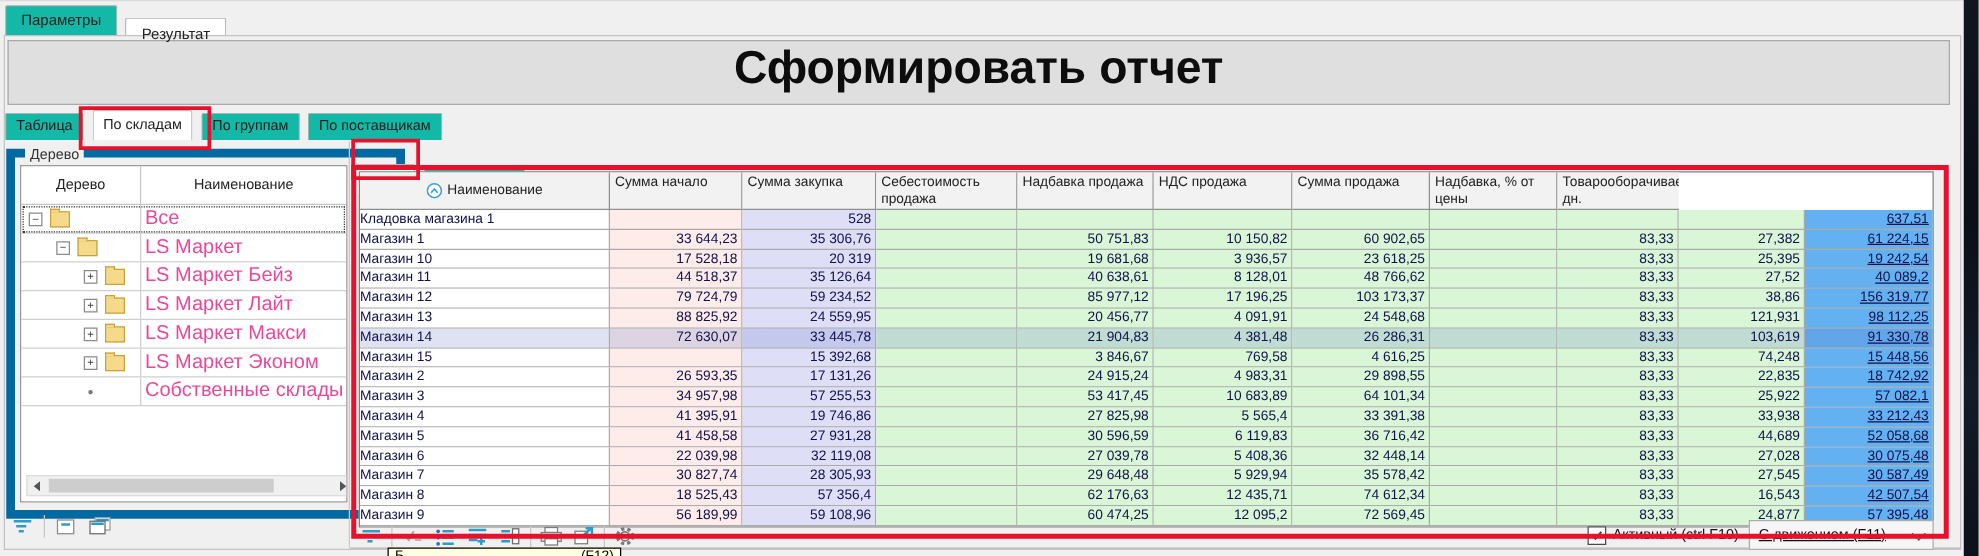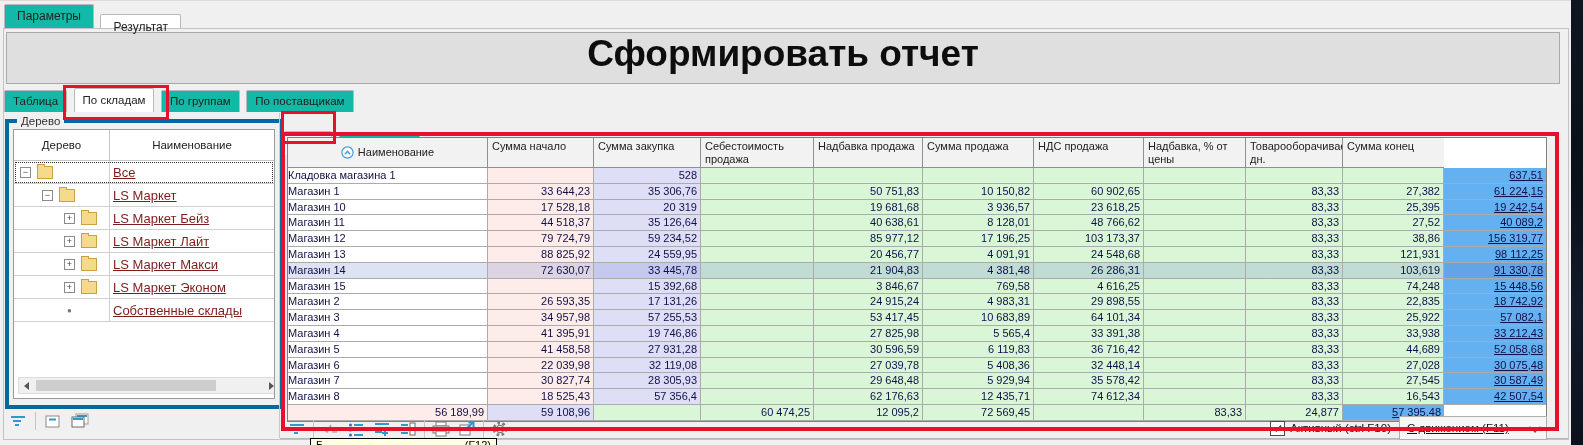--- a/index.html
+++ b/index.html
@@ -17,36 +17,36 @@
   .page-edge{position:absolute;left:3px;top:27px;width:1564px;height:410px;border:1px solid #c3c3c3;background:#f0f0f0;}
   
   .title-panel{position:absolute;left:6px;top:31px;width:1552px;height:50px;background:#dfdfdf;
       border:1px solid #a9a9a9;display:flex;justify-content:center;}
   .title-panel h1{margin:0;font-size:37px;font-weight:bold;color:#0d0d0d;letter-spacing:0;}
   
   .tabs2{position:absolute;left:4px;top:87px;height:26px;z-index:3;}
   
   .ann{position:absolute;border:3px solid #e8112d;pointer-events:none;z-index:20;background:transparent;}
   
-  .groupbox{position:absolute;left:5px;top:118px;width:270px;height:282px;border:4px solid #0369a1;}
+  .groupbox{position:absolute;left:5px;top:118px;width:270px;height:282px;border:7px solid #0369a1;padding-left:35px;}
   .groupbox .gb-label{position:absolute;left:8px;top:-8px;background:#f0f0f0;padding:0 4px;font-size:11.5px;color:#333;}
   .tree-grid{position:absolute;left:4px;top:6px;width:260px;height:268px;border:1px solid #9a9a9a;background:#fff;overflow:hidden;}
   .tree-head{display:grid;grid-template-columns:96px 1fr;height:30px;border-bottom:1px solid #c5c5c5;}
   .tree-head div{display:flex;align-items:center;justify-content:center;font-size:11.5px;color:#222;}
   .tree-head div:first-child{border-right:1px solid #c5c5c5;}
   .tree-row{display:grid;grid-template-columns:96px 1fr;height:22px;border-bottom:1px solid #cfcfcf;}
   .tree-row.sel{outline:1px dotted #333;outline-offset:-2px;}
   .tree-c1{position:relative;border-right:1px solid #cfcfcf;display:flex;align-items:center;overflow:hidden;}
   .tree-ind{display:flex;align-items:center;}
   .tree-glyph{box-sizing:border-box;width:11px;height:11px;border:1px solid #8a8a8a;background:#fff;
       font-size:9px;line-height:8px;text-align:center;color:#444;flex:0 0 auto;}
   .tree-row.leaf .tree-glyph{border:none;background:transparent;color:#787878;font-size:8px;line-height:11px;}
   .folder{position:relative;width:14px;height:11px;background:#f6da8c;border:1px solid #c9a23e;margin-left:6px;flex:0 0 auto;}
   .folder::before{content:"";position:absolute;left:-1px;top:-3px;width:6px;height:2px;background:#f6da8c;border:1px solid #c9a23e;border-bottom:none;}
-  .tree-c2{display:flex;align-items:center;font-size:13px;color:#7f1d1d;padding-left:3px;overflow:hidden;white-space:nowrap;text-decoration:underline;}
+  .tree-c2{display:flex;align-items:center;font-size:16px;color:#ec4899;padding-left:3px;overflow:hidden;white-space:nowrap;}
   
   .hscroll{position:absolute;left:4px;bottom:4px;width:260px;height:15px;background:#f0f0f0;border:1px solid #dcdcdc;display:flex;align-items:center;}
   .sb-btn{width:15px;height:100%;display:flex;align-items:center;justify-content:center;flex:0 0 auto;}
   .tri-l{width:0;height:0;border-top:4px solid transparent;border-bottom:4px solid transparent;border-right:5px solid #555;}
   .tri-r{width:0;height:0;border-top:4px solid transparent;border-bottom:4px solid transparent;border-left:5px solid #555;}
   .sb-thumb{height:11px;background:#cdcdcd;width:180px;margin-left:2px;}
   
   .tree-toolbar{position:absolute;left:8px;top:408px;display:flex;align-items:center;gap:7px;height:24px;}
   .tbsep{width:1px;height:18px;background:#c6c6c6;}
   .icon{display:inline-flex;align-items:center;justify-content:center;width:20px;height:20px;}
@@ -236,25 +236,24 @@
         <svg width="13" height="13">
             <circle cx="6.5" cy="6.5" r="5.6" fill="#fff" stroke="#3f9fd8" stroke-width="1.2"></circle>
             <path d="M3.9 8.2 L6.5 5.2 L9.1 8.2" stroke="#3f9fd8" stroke-width="1.4" fill="none"></path>
           </svg>
         <span>Наименование</span>
       </div>
       <div class="h-r">Сумма начало</div>
       <div class="h-r">Сумма закупка</div>
       <div class="h-l">Себестоимость продажа</div>
       <div class="h-r">Надбавка продажа</div>
+      <div class="h-r">НДС продажа</div>
       <div class="h-r">Сумма продажа</div>
-      <div class="h-r">НДС продажа</div>
       <div class="h-l">Надбавка, % от цены</div>
       <div class="h-l">Товарооборачиваемос дн.</div>
-      <div class="h-r">Сумма конец</div>
     </div>
     <div>
 
         <div class="trow">
           <div class="cell name">Кладовка магазина 1</div>
           <div class="cell num cp"></div>
           <div class="cell num cl">528</div>
           <div class="cell num cg"></div>
           <div class="cell num cg"></div>
           <div class="cell num cg"></div>
@@ -455,20 +454,21 @@
           <div class="cell num cg">62 176,63</div>
           <div class="cell num cg">12 435,71</div>
           <div class="cell num cg">74 612,34</div>
           <div class="cell num cg"></div>
           <div class="cell num cg">83,33</div>
           <div class="cell num cg">16,543</div>
           <div class="cell num cb2">42 507,54</div>
         </div>
 
         <div class="trow">
+          <div class="cell name">Магазин 9</div>
           <div class="cell num cp">56 189,99</div>
           <div class="cell num cl">59 108,96</div>
           <div class="cell num cg"></div>
           <div class="cell num cg">60 474,25</div>
           <div class="cell num cg">12 095,2</div>
           <div class="cell num cg">72 569,45</div>
           <div class="cell num cg"></div>
           <div class="cell num cg">83,33</div>
           <div class="cell num cg">24,877</div>
           <div class="cell num cb2">57 395,48</div>

